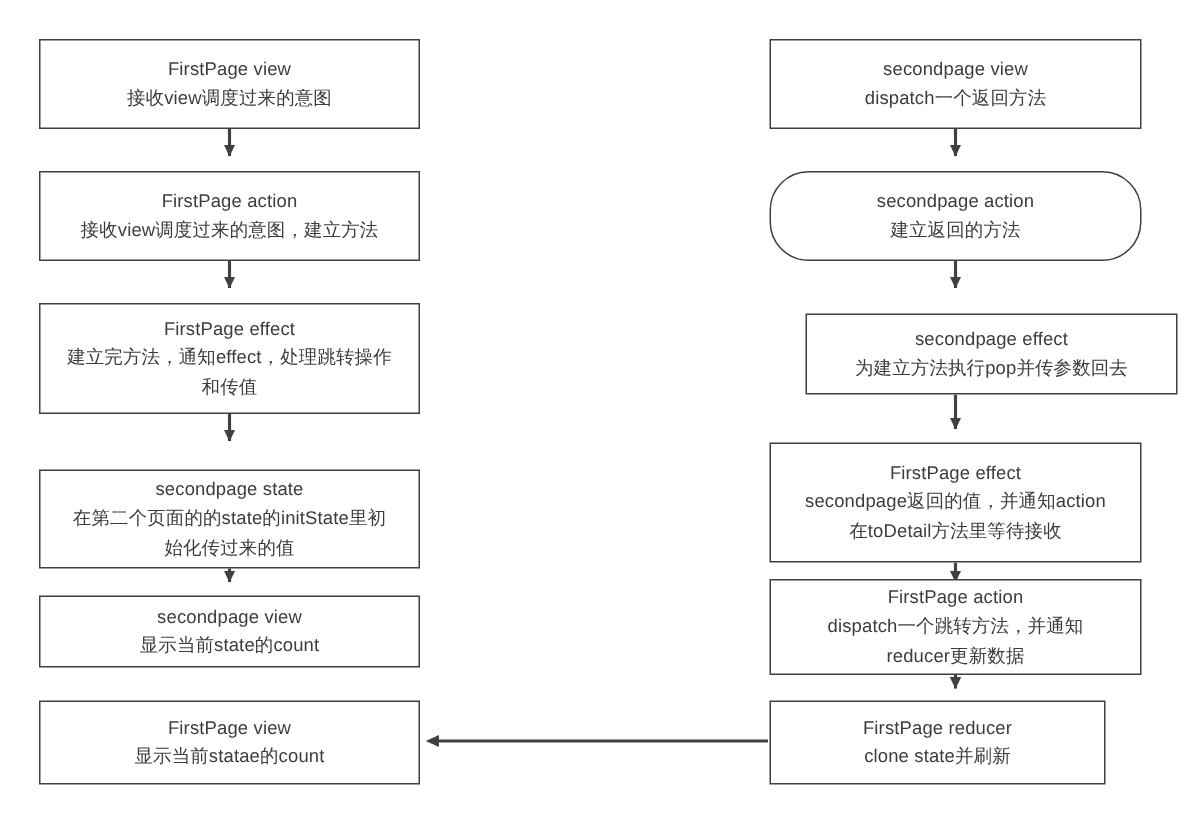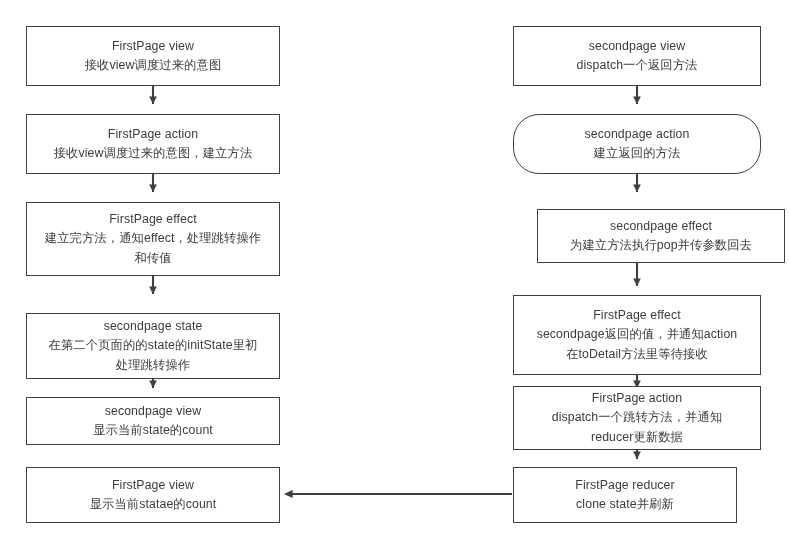--- a/index.html
+++ b/index.html
@@ -90,21 +90,21 @@
 
   <div class="node" style="left:26px; top:202px; width:254px; height:74px;">
     <span class="line">FirstPage effect</span>
     <span class="line">建立完方法，通知effect，处理跳转操作</span>
     <span class="line">和传值</span>
   </div>
 
   <div class="node" style="left:26px; top:313px; width:254px; height:66px;">
     <span class="line">secondpage state</span>
     <span class="line">在第二个页面的的state的initState里初</span>
-    <span class="line">处理跳转操作</span>
+    <span class="line">始化传过来的值</span>
   </div>
 
   <div class="node" style="left:26px; top:397px; width:254px; height:48px;">
     <span class="line">secondpage view</span>
     <span class="line">显示当前state的count</span>
   </div>
 
   <div class="node" style="left:26px; top:467px; width:254px; height:56px;">
     <span class="line">FirstPage view</span>
     <span class="line">显示当前statae的count</span>

